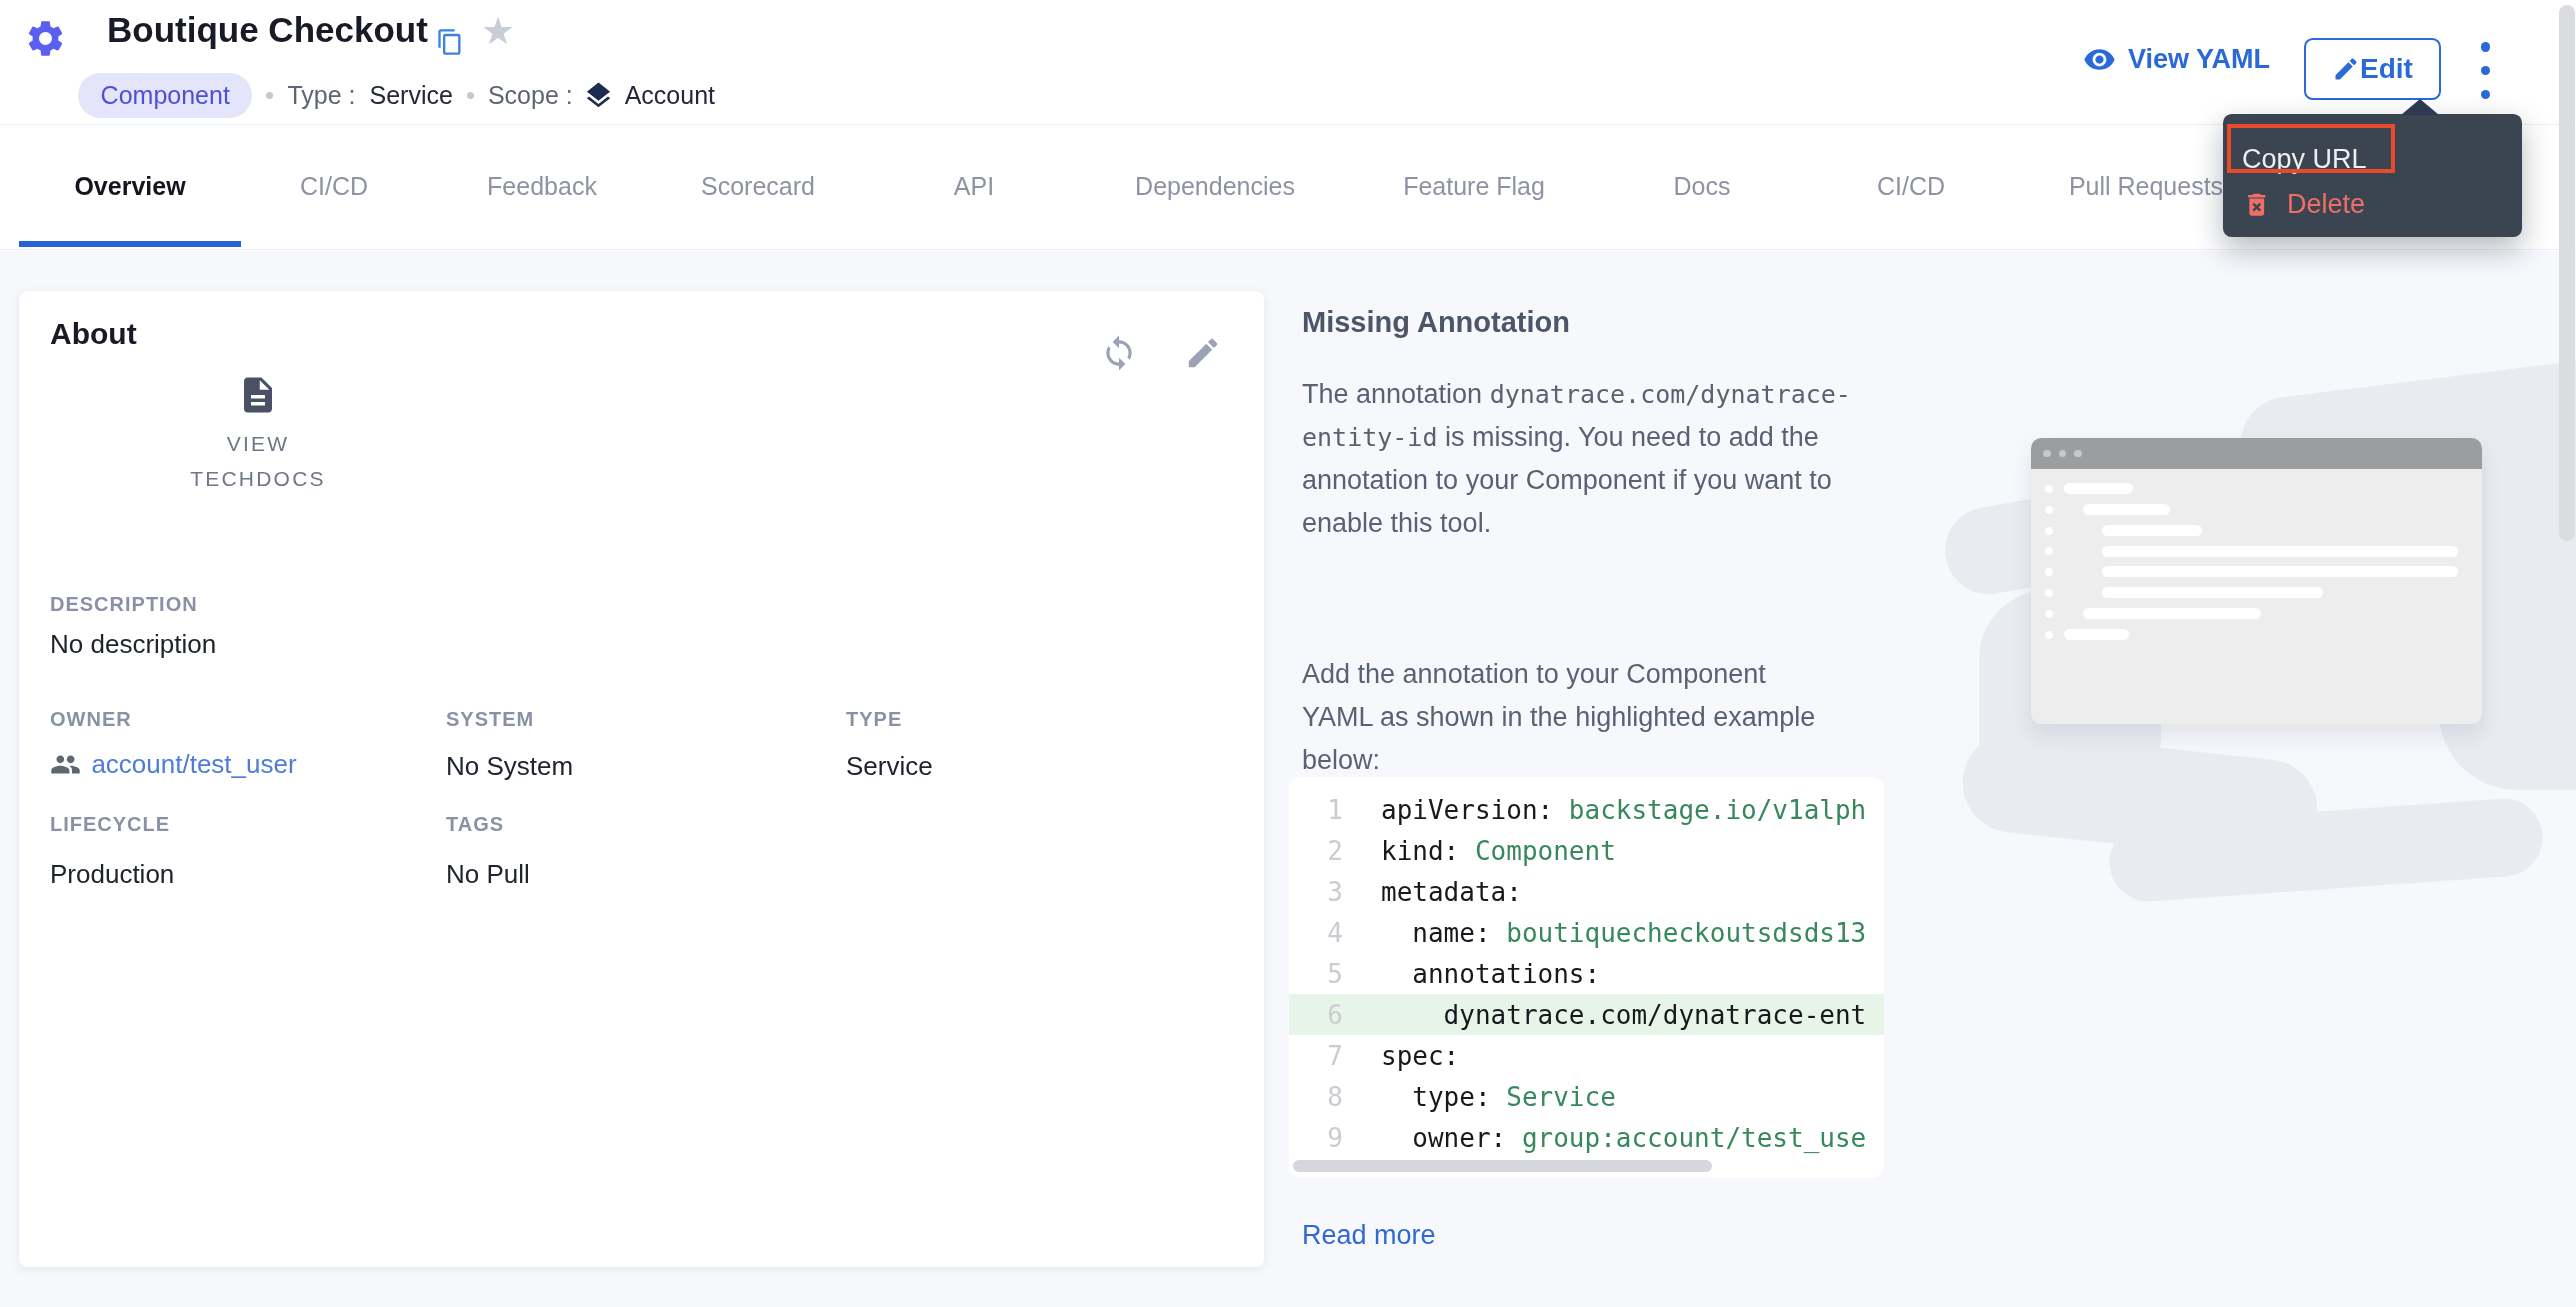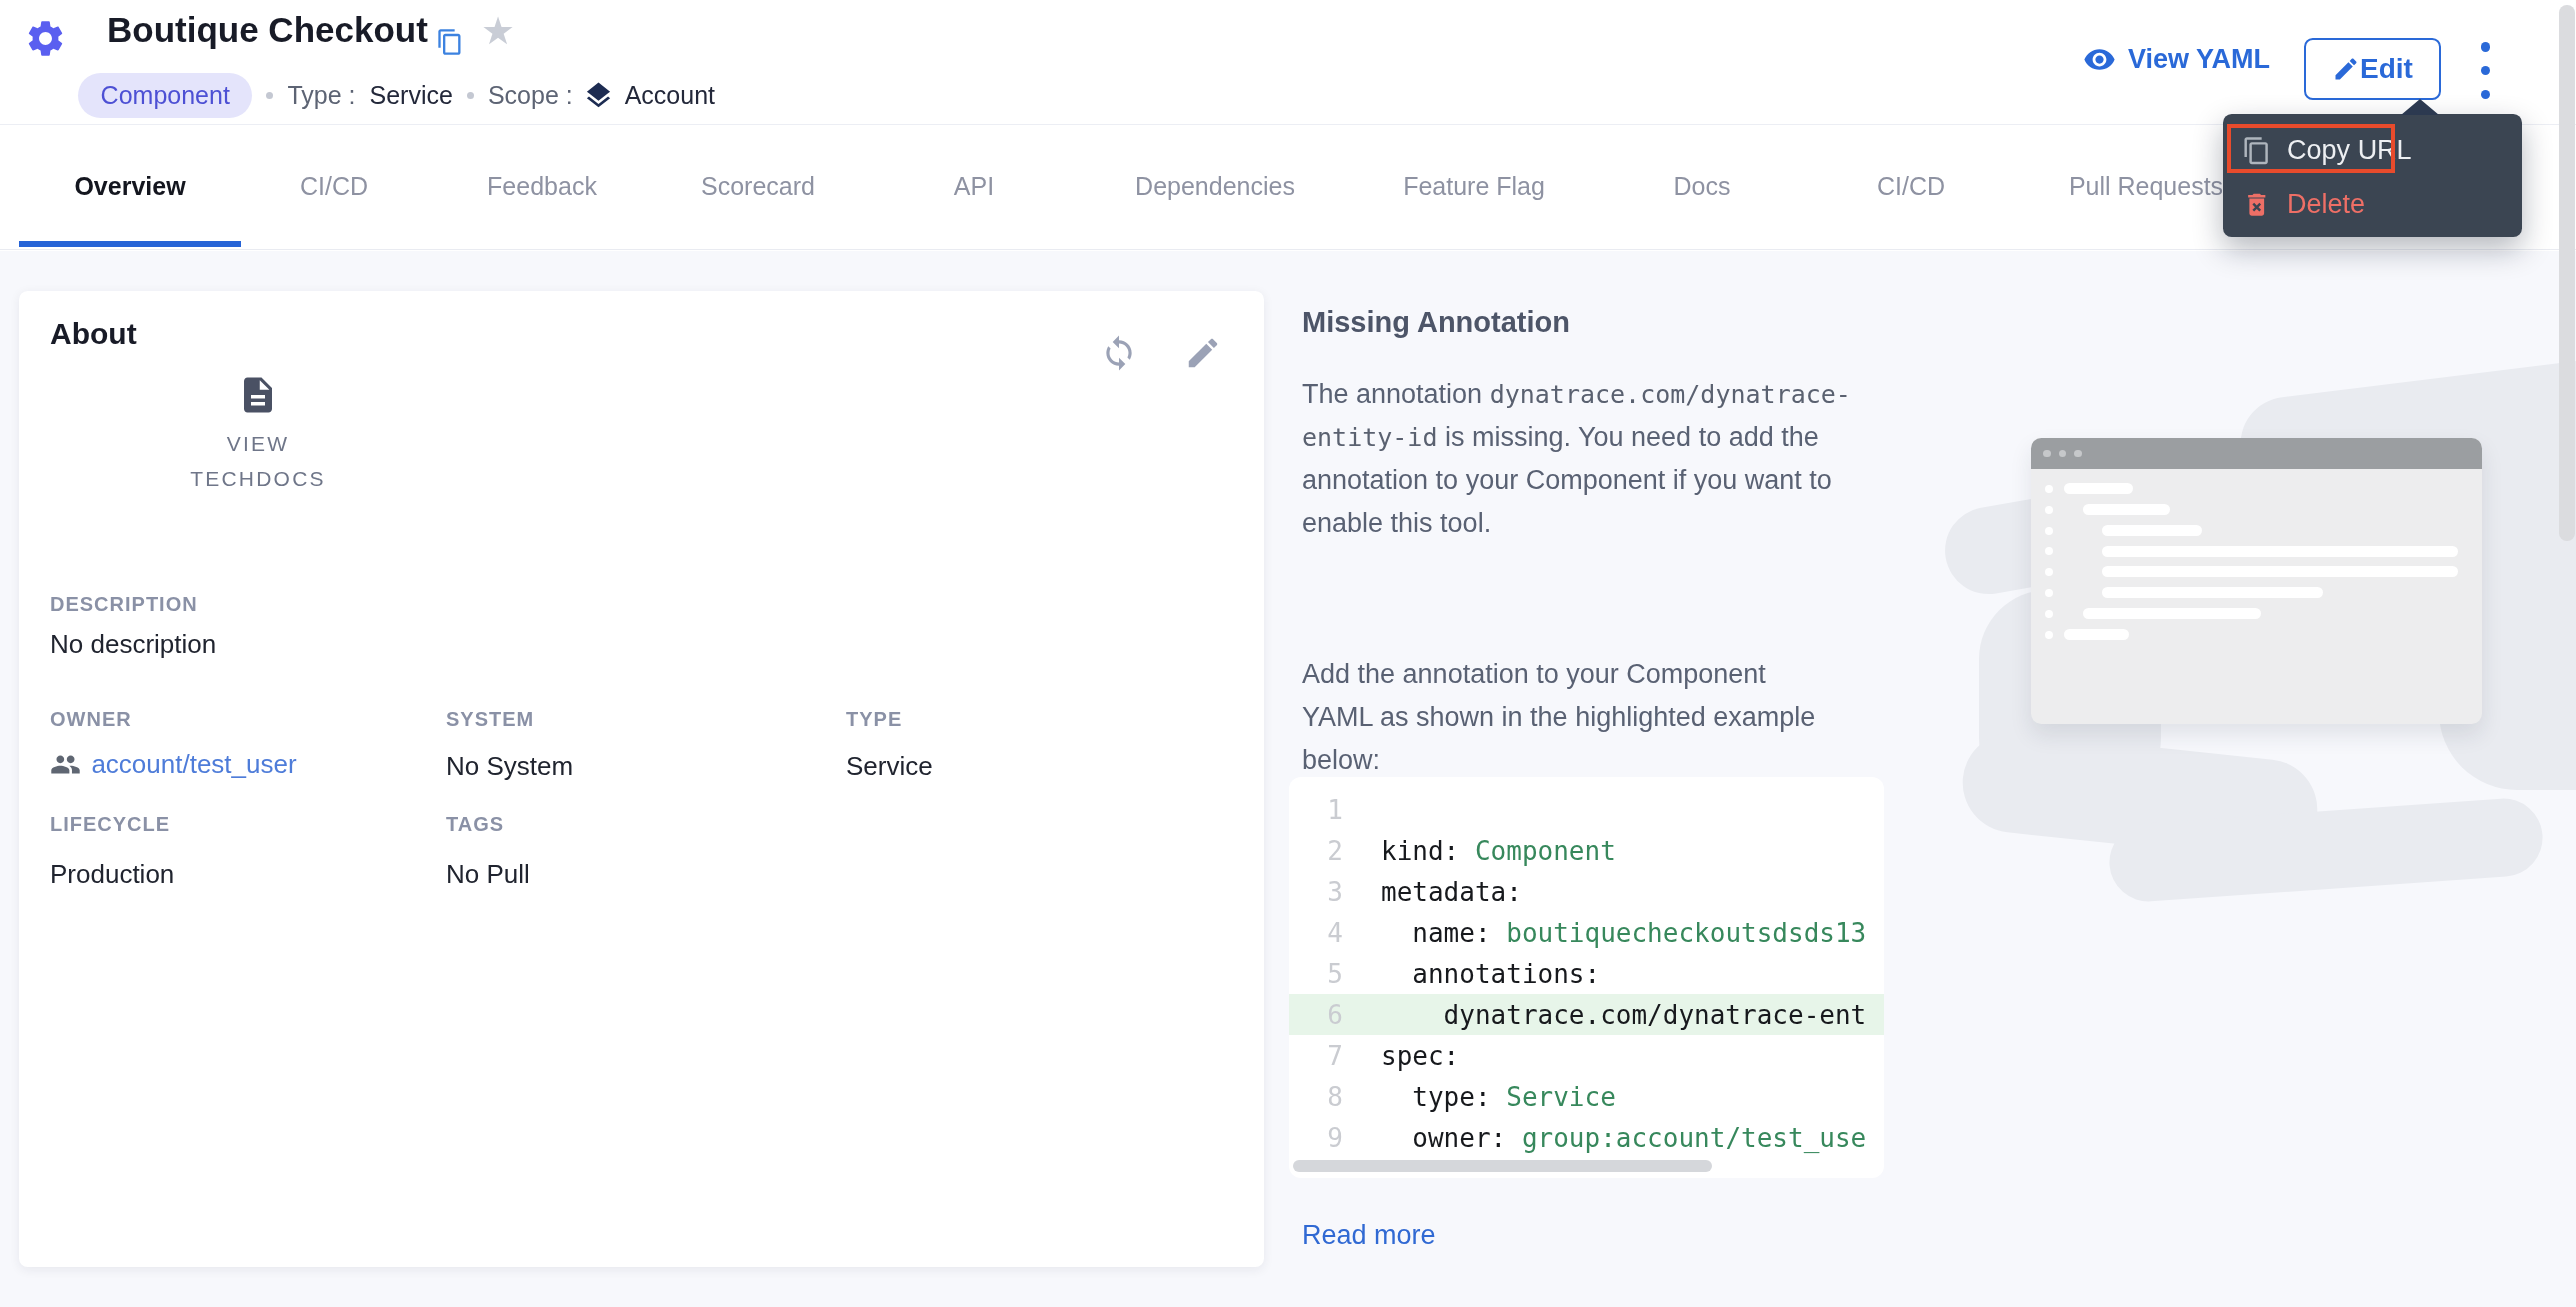--- a/index.html
+++ b/index.html
@@ -84,21 +84,21 @@
   .fake-dot{position:absolute;width:7.8px;height:7.8px;border-radius:50%;background:#ffffff;left:14px;}
 
   
   .menu{position:absolute;left:2223px;top:114px;width:299px;height:123px;background:#3b4552;
         border-radius:8.7px;box-shadow:0 12px 29.5px rgba(10,20,40,0.30);z-index:20;}
   .menu-arrow{position:absolute;left:178px;top:-14.8px;width:0;height:0;
               border-left:19px solid transparent;border-right:19px solid transparent;
               border-bottom:16.5px solid #2c3950;}
   .menu-item{position:absolute;left:19px;display:flex;align-items:center;gap:15.6px;height:45px;cursor:pointer;}
   .menu-item .txt{font-size:27px;}
-  .mi-copy{top:14px;color:#edeff2;}
+  .mi-copy{top:14px;color:#edeff2;flex-direction:column;}
   .mi-delete{top:68px;color:#ee6f66;}
   .red-outline{position:absolute;left:4.3px;top:10.4px;width:168px;height:49px;border:4.3px solid #e84b2c;
                box-sizing:border-box;pointer-events:none;}
   .pagebar-thumb{position:absolute;left:2559px;top:5.2px;width:15.6px;height:536px;border-radius:7.8px;
                  background:#dbdcdf;cursor:pointer;z-index:30;}
   svg{display:block;}
 </style>
 </head>
 <body>
 
@@ -213,21 +213,21 @@
       <div class="fld-value fld-strong" style="left:427px;top:568px;">No Pull</div>
     </div>
   </div>
 
   <div class="ma-title">Missing Annotation</div>
   <div class="ma-p1"><span>The annotation </span><code>dynatrace.com/dynatrace-entity-id</code><span> is missing. You need to add the annotation to your Component if you want to enable this tool.</span></div>
   <div class="ma-p2">Add the annotation to your Component YAML as shown in the highlighted example below:</div>
 
   <div class="code-block">
     <div>
-        <div class="code-row"><span class="ln">1</span></div>
+        <div class="code-row"><span class="ln">1</span><span class="lc"><span class="k">apiVersion: </span><span class="v">backstage.io/v1alph</span></span></div>
         <div class="code-row"><span class="ln">2</span><span class="lc"><span class="k">kind: </span><span class="v">Component</span></span></div>
         <div class="code-row"><span class="ln">3</span><span class="lc"><span class="k">metadata:</span></span></div>
         <div class="code-row"><span class="ln">4</span><span class="lc"><span class="k">  name: </span><span class="v">boutiquecheckoutsdsds13</span></span></div>
         <div class="code-row"><span class="ln">5</span><span class="lc"><span class="k">  annotations:</span></span></div>
         <div class="code-row hl"><span class="ln">6</span><span class="lc"><span class="k">    dynatrace.com/dynatrace-ent</span></span></div>
         <div class="code-row"><span class="ln">7</span><span class="lc"><span class="k">spec:</span></span></div>
         <div class="code-row"><span class="ln">8</span><span class="lc"><span class="k">  type: </span><span class="v">Service</span></span></div>
         <div class="code-row"><span class="ln">9</span><span class="lc"><span class="k">  owner: </span><span class="v">group:account/test_use</span></span></div>
       </div>
   </div>

